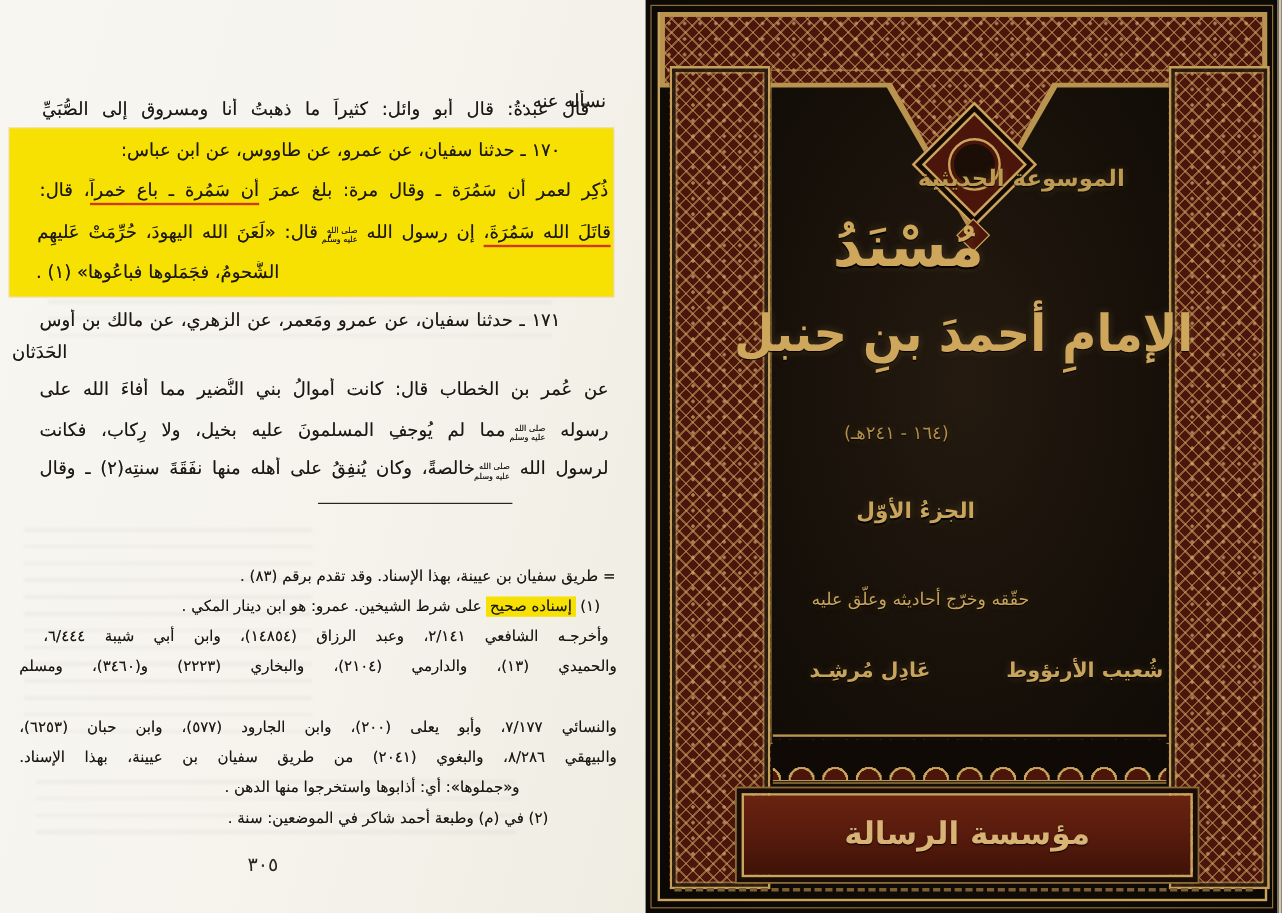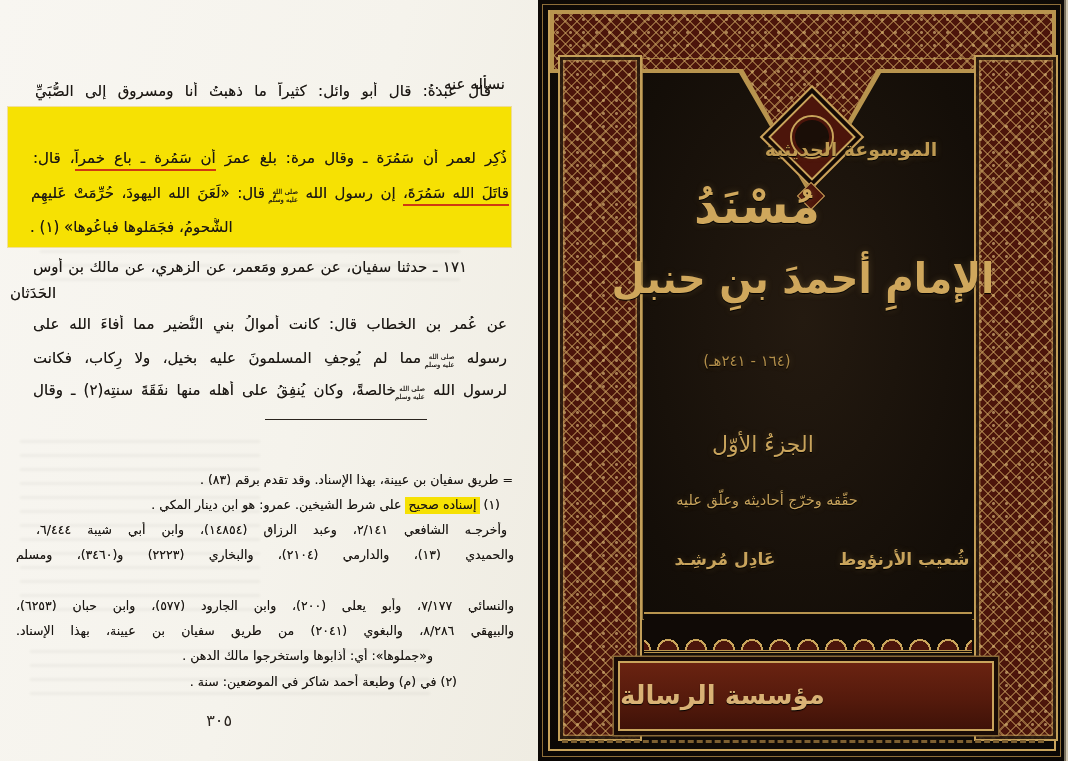--- a/index.html
+++ b/index.html
@@ -57,21 +57,21 @@
      background:#4c150b;border:1.5px solid #caa55b;}
   .field-frame{position:absolute;left:104px;top:58px;width:332px;height:560px;
      border:1.5px solid rgba(185,148,78,.75);}
   .scallops{position:absolute;left:106px;top:612px;width:328px;height:36px;
      background-color:#100a06;border-top:2px solid #b8944e;border-bottom:3px double #b8944e;
      background-image:radial-gradient(circle at 50% 100%,#4c150b 0 9px,#caa55b 9px 11px,transparent 11px);
      background-size:28px 34px;background-position:bottom;background-repeat:repeat-x;}
   .plaque{position:absolute;left:80px;top:661px;width:372px;height:66px;
      background:linear-gradient(180deg,#6a2311 0%,#551a0c 55%,#3f1208 100%);
      border:2px solid #c9a45c;box-shadow:0 0 0 4px #1a0c06,0 0 0 5.5px #8a6a38;
-     color:#d9b275;font-size:26px;font-weight:bold;text-align:left;line-height:64px;
+     color:#d9b275;font-size:26px;font-weight:bold;text-align:center;line-height:64px;
      direction:rtl;text-shadow:0 1px 1px #000;}
   .dashes{position:absolute;left:24px;top:740px;width:482px;height:0;
      border-top:3px dashed #7d5f30;}
   .ctext{position:absolute;left:0;width:530px;text-align:center;direction:rtl;
      color:#c9a45c;text-shadow:0 1px 1px #000,0 0 7px rgba(201,164,92,.25);}
 </style>
 </head>
 <body>
 
 <div class="stage">
@@ -79,40 +79,41 @@
   <div class="page">
 
     <div class="ghost" style="left:40px;top:250px;width:420px;height:40px;"></div>
     <div class="ghost" style="left:20px;top:440px;width:240px;height:180px;"></div>
     <div class="ghost" style="left:30px;top:650px;width:400px;height:50px;"></div>
 
     <div class="ln just" style="top:42px;right:47px;left:35px;margin-top:40px;">قال عبدةُ: قال أبو وائل: كثيراً ما ذهبتُ أنا ومسروق إلى الصُّبَيِّ</div>
     <div class="ln ralign" style="top:75px;right:33px;">نسأله عنه .</div>
 
     <div class="hl-block"></div>
+    <div class="ln ralign" style="top:116px;right:71px;">١٧٠ ـ حدثنا سفيان، عن عمرو، عن طاووس، عن ابن عباس:</div>
     <div class="ln just" style="top:149px;right:31px;left:33px;"><span>ذُكِر لعمر أن سَمُرَة ـ وقال مرة: بلغ عمرَ </span><span class="u-red">أن سَمُرة ـ باع خمراً</span><span>، قال:</span></div>
     <div class="ln just" style="top:184px;right:29px;left:31px;height:30px;"><span class="u-red">قاتَلَ الله سَمُرَةَ،</span><span> إن رسول الله </span><span class="saw"><span>صلى الله</span><span>عليه وسلم</span></span><span>، قال: «لَعَنَ الله اليهودَ، حُرِّمَتْ عَليهِم</span></div>
     <div class="ln lalign" style="top:218px;left:30px;">الشُّحومُ، فجَمَلوها فباعُوها» (١) .</div>
 
     <div class="ln just" style="top:258px;right:71px;left:33px;">١٧١ ـ حدثنا سفيان، عن عمرو ومَعمر، عن الزهري، عن مالك بن أوس بن</div>
     <div class="ln lalign" style="top:284px;left:10px;">الحَدَثان</div>
 
     <div class="ln just" style="top:315px;right:31px;left:33px;">عن عُمر بن الخطاب قال: كانت أموالُ بني النُّضير مما أفاءَ الله على</div>
     <div class="ln just" style="top:349px;right:31px;left:33px;height:30px;"><span>رسوله </span><span class="saw"><span>صلى الله</span><span>عليه وسلم</span></span><span> مما لم يُوجفِ المسلمونَ عليه بخيل، ولا رِكاب، فكانت</span></div>
     <div class="ln just" style="top:381px;right:31px;left:33px;height:30px;"><span>لرسول الله </span><span class="saw"><span>صلى الله</span><span>عليه وسلم</span></span><span> خالصةً، وكان يُنفِقُ على أهله منها نفَقَةَ سنتِه(٢) ـ وقال</span></div>
 
     <div class="sep"></div>
 
     <div class="ln ft ralign" style="top:444px;right:25px;">= طريق سفيان بن عيينة، بهذا الإسناد. وقد تقدم برقم (٨٣) .</div>
     <div class="ln ft ralign" style="top:469px;right:38px;"><span>(١) </span><span class="hl-inline">إسناده صحيح</span><span> على شرط الشيخين. عمرو: هو ابن دينار المكي .</span></div>
     <div class="ln ft just" style="top:494px;right:31px;left:36px;">وأخرجـه الشافعي ٢/١٤١، وعبد الرزاق (١٤٨٥٤)، وابن أبي شيبة ٦/٤٤٤،</div>
     <div class="ln ft just" style="top:519px;right:24px;left:16px;">والحميدي (١٣)، والدارمي (٢١٠٤)، والبخاري (٢٢٢٣) و(٣٤٦٠)، ومسلم</div>
     <div class="ln ft just" style="top:570px;right:24px;left:16px;">والنسائي ٧/١٧٧، وأبو يعلى (٢٠٠)، وابن الجارود (٥٧٧)، وابن حبان (٦٢٥٣)،</div>
     <div class="ln ft just" style="top:595px;right:24px;left:16px;">والبيهقي ٨/٢٨٦، والبغوي (٢٠٤١) من طريق سفيان بن عيينة، بهذا الإسناد.</div>
-    <div class="ln ft ralign" style="top:620px;right:105px;">و«جملوها»: أي: أذابوها واستخرجوا مالك الدهن .</div>
+    <div class="ln ft ralign" style="top:620px;right:105px;">و«جملوها»: أي: أذابوها واستخرجوا منها الدهن .</div>
     <div class="ln ft ralign" style="top:646px;right:81px;">(٢) في (م) وطبعة أحمد شاكر في الموضعين: سنة .</div>
 
     <div class="pageno">٣٠٥</div>
   </div>
 
   <div class="cover">
 
     <div class="gold-line" style="left:4px;top:4px;right:7px;bottom:4px;"></div>
     <div class="gold-line thick" style="left:10px;top:10px;right:12px;bottom:10px;"></div>
 
@@ -124,21 +125,21 @@
 
     <div class="band ornate" style="left:20px;"></div>
     <div class="band ornate" style="left:436px;"></div>
 
     <div class="field-frame"></div>
 
     <div class="ctext" style="top:138px;transform:translateX(48px);font-size:19px;font-weight:bold;color:#bf9a52;">الموسوعة الحديثية</div>
     <div class="ctext" style="top:178px;transform:translateX(-46px);font-size:48px;font-weight:bold;color:#cfa75c;">مُسْنَدُ</div>
     <div class="ctext" style="top:256px;font-size:38px;font-weight:bold;transform:scale(1.02,1.12);color:#cfa75c;">الإمامِ أحمدَ بنِ حنبل</div>
     <div class="ctext" style="top:352px;transform:translateX(-56px);font-size:15px;color:#b28e4a;">(١٦٤ - ٢٤١هـ)</div>
-    <div class="ctext" style="top:432px;transform:translateX(-40px);font-size:22px;font-weight:normal;">الجزءُ الأوّل</div>
+    <div class="ctext" style="top:416px;transform:translateX(-40px);font-size:18px;font-weight:bold;">الجزءُ الأوّل</div>
     <div class="ctext" style="top:492px;transform:translateX(-36px);font-size:14.5px;">حقّقه وخرّج أحاديثه وعلّق عليه</div>
     <div class="ctext" style="top:549px;left:300px;width:132px;font-size:17px;font-weight:bold;">شُعيب الأرنؤوط</div>
     <div class="ctext" style="top:549px;left:104px;width:126px;font-size:17px;font-weight:bold;margin-left:20px;">عَادِل مُرشِـد</div>
 
     <div class="scallops"></div>
     <div class="plaque">مؤسسة الرسالة</div>
     <div class="dashes"></div>
 
     <div class="edge"></div>
   </div>

